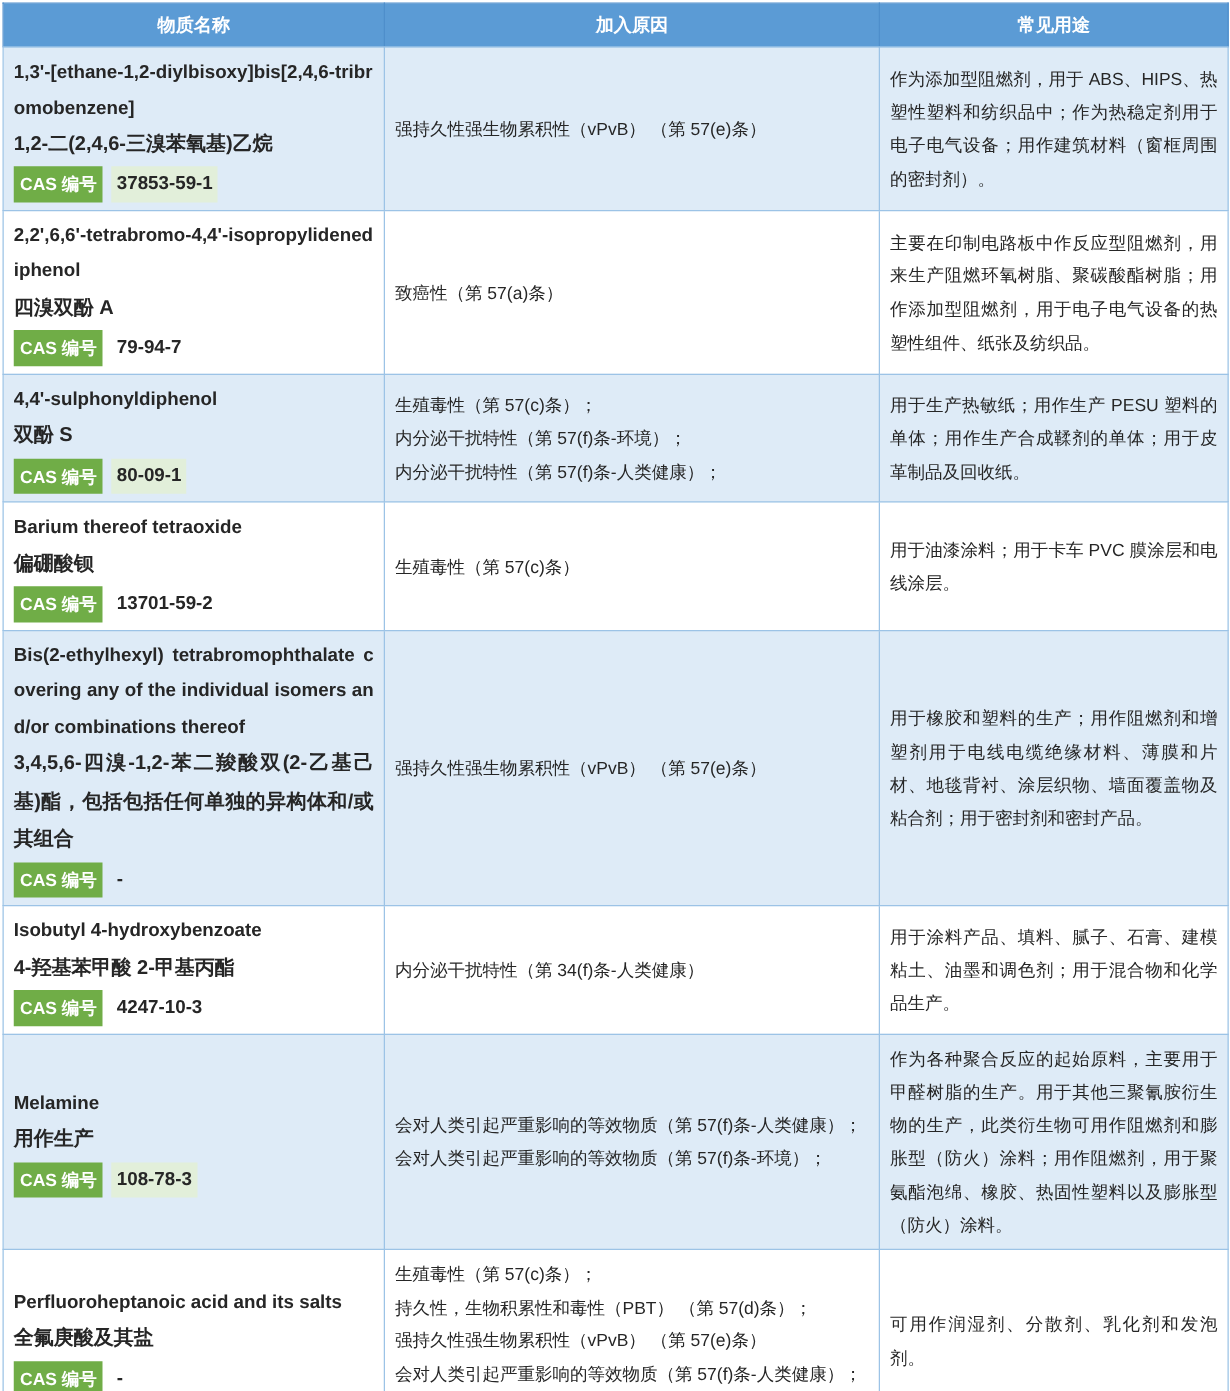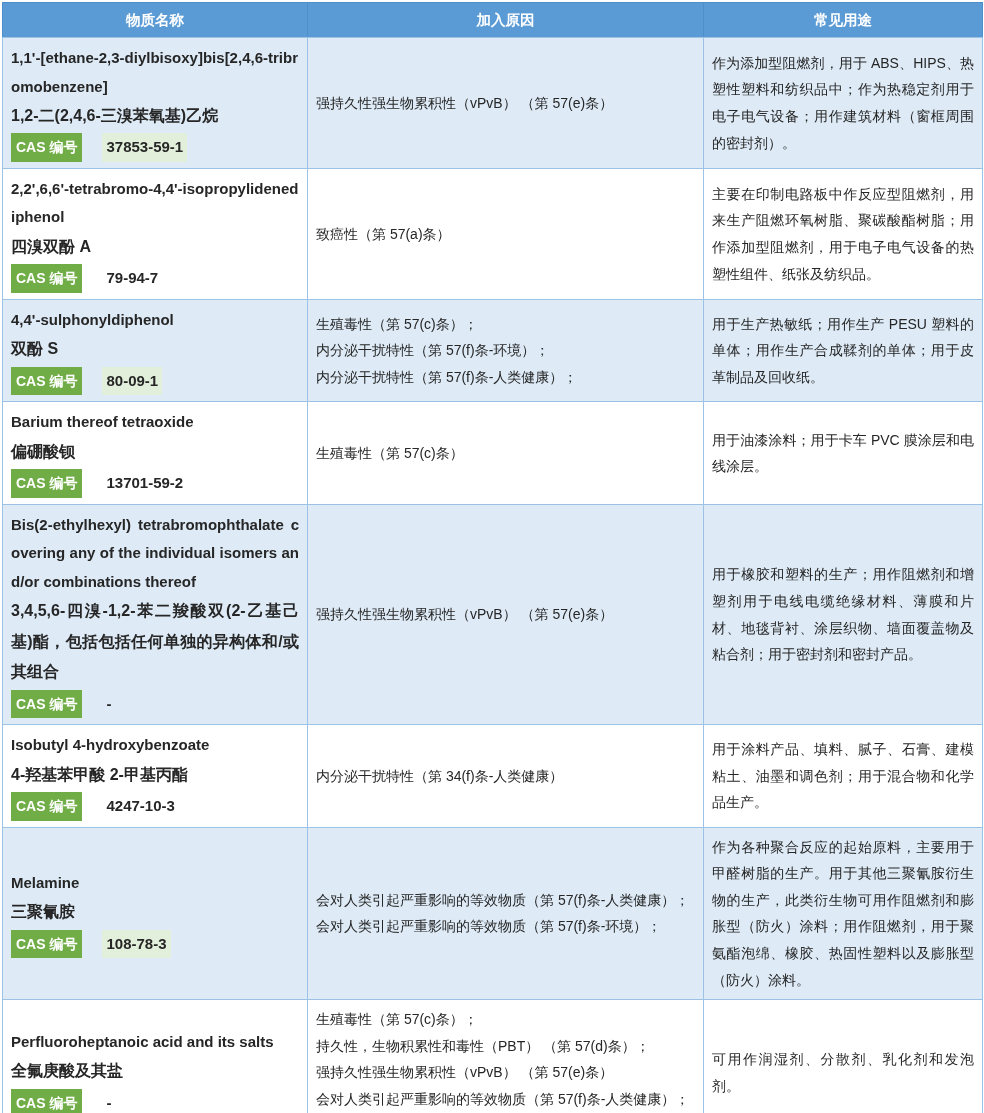--- a/index.html
+++ b/index.html
@@ -50,21 +50,21 @@
     text-align:justify;
     word-break:break-all;
   }
   .c-name .zh{
     font-size:16px;
     text-align:justify;
   }
   .cas-line{
     display:flex;
     align-items:center;
-    gap:20px;
+    gap:7px;
     margin-top:2px;
   }
   .cas-badge{
     background:var(--badge-bg);
     color:#ffffff;
     font-size:14px;
     font-weight:bold;
     padding:1px 5px;
     white-space:nowrap;
   }
@@ -90,21 +90,21 @@
   <thead>
     <tr>
       <th>物质名称</th>
       <th>加入原因</th>
       <th>常见用途</th>
     </tr>
   </thead>
   <tbody id="table-body">
   <tr>
     <td class="c-name">
-      <div class="en">1,1'-[ethane-2,3-diylbisoxy]bis[2,4,6-tribromobenzene]</div>
+      <div class="en">1,3'-[ethane-1,2-diylbisoxy]bis[2,4,6-tribromobenzene]</div>
       <div class="zh">1,2-二(2,4,6-三溴苯氧基)乙烷</div>
       <div class="cas-line">
         <span class="cas-badge">CAS 编号</span>
         <span class="cas-num hl">37853-59-1</span>
       </div>
     </td>
     <td class="c-reason">
           <div>强持久性强生物累积性（vPvB） （第 57(e)条）</div>
         </td>
     <td class="c-uses">作为添加型阻燃剂，用于 ABS、HIPS、热塑性塑料和纺织品中；作为热稳定剂用于电子电气设备；用作建筑材料（窗框周围的密封剂）。</td>
@@ -183,21 +183,21 @@
     </td>
     <td class="c-reason">
           <div>内分泌干扰特性（第 34(f)条-人类健康）</div>
         </td>
     <td class="c-uses">用于涂料产品、填料、腻子、石膏、建模粘土、油墨和调色剂；用于混合物和化学品生产。</td>
   </tr>
 
   <tr>
     <td class="c-name">
       <div class="en">Melamine</div>
-      <div class="zh">三聚氰胺</div>
+      <div class="zh">用作生产</div>
       <div class="cas-line">
         <span class="cas-badge">CAS 编号</span>
         <span class="cas-num hl">108-78-3</span>
       </div>
     </td>
     <td class="c-reason">
           <div>会对人类引起严重影响的等效物质（第 57(f)条-人类健康）；</div>
           <div>会对人类引起严重影响的等效物质（第 57(f)条-环境）；</div>
         </td>
     <td class="c-uses">作为各种聚合反应的起始原料，主要用于甲醛树脂的生产。用于其他三聚氰胺衍生物的生产，此类衍生物可用作阻燃剂和膨胀型（防火）涂料；用作阻燃剂，用于聚氨酯泡绵、橡胶、热固性塑料以及膨胀型（防火）涂料。</td>

